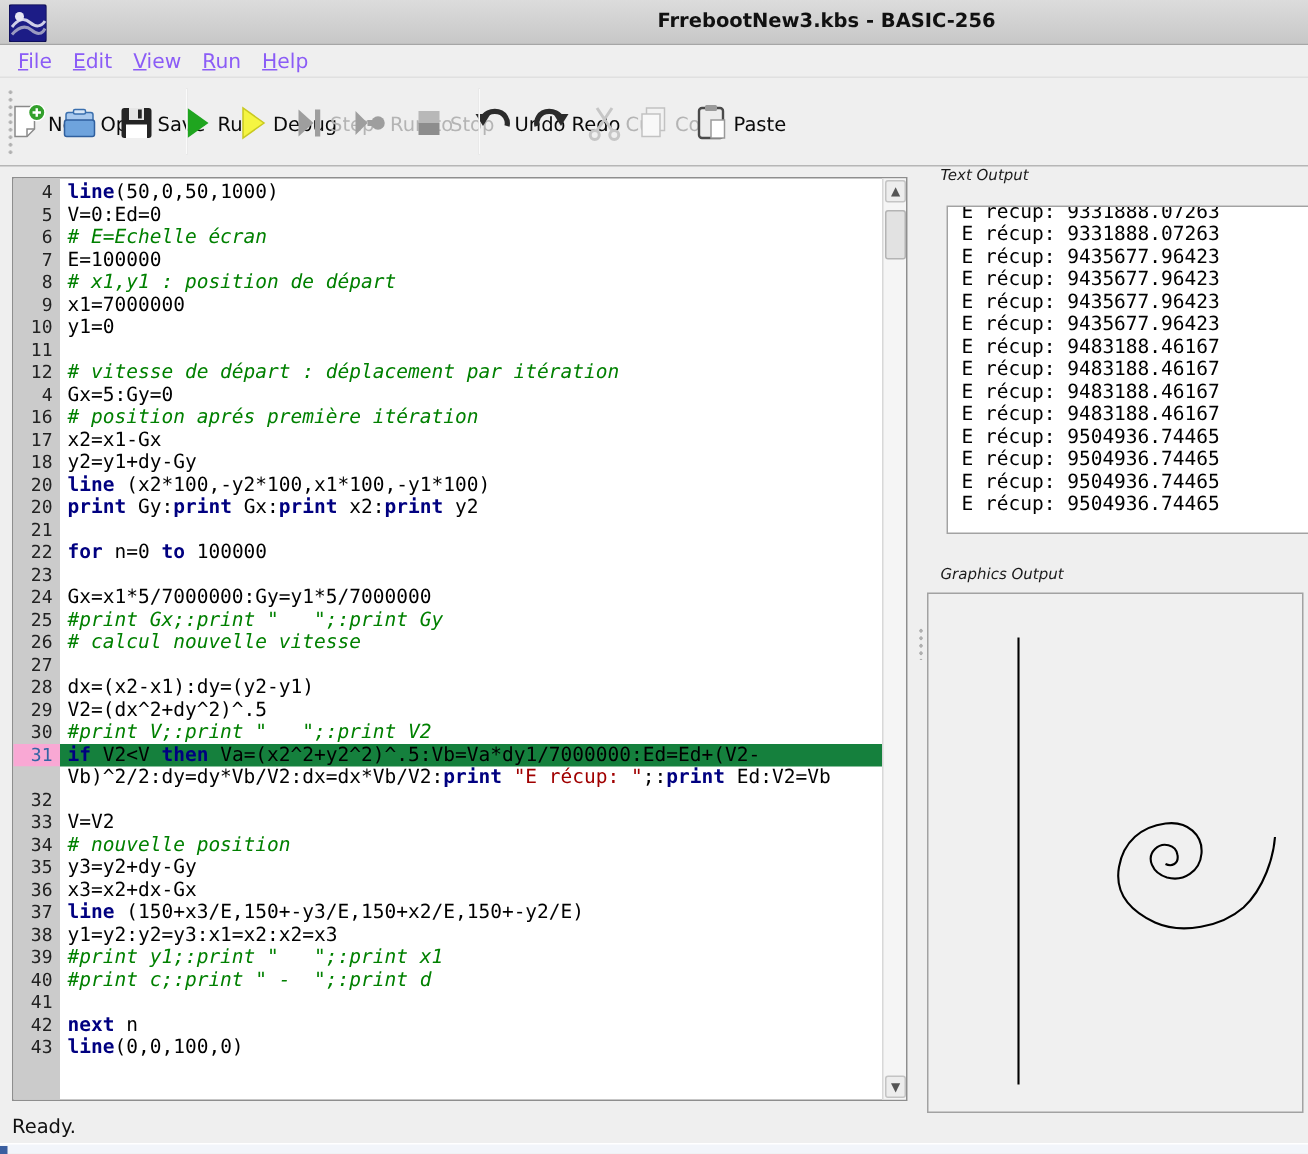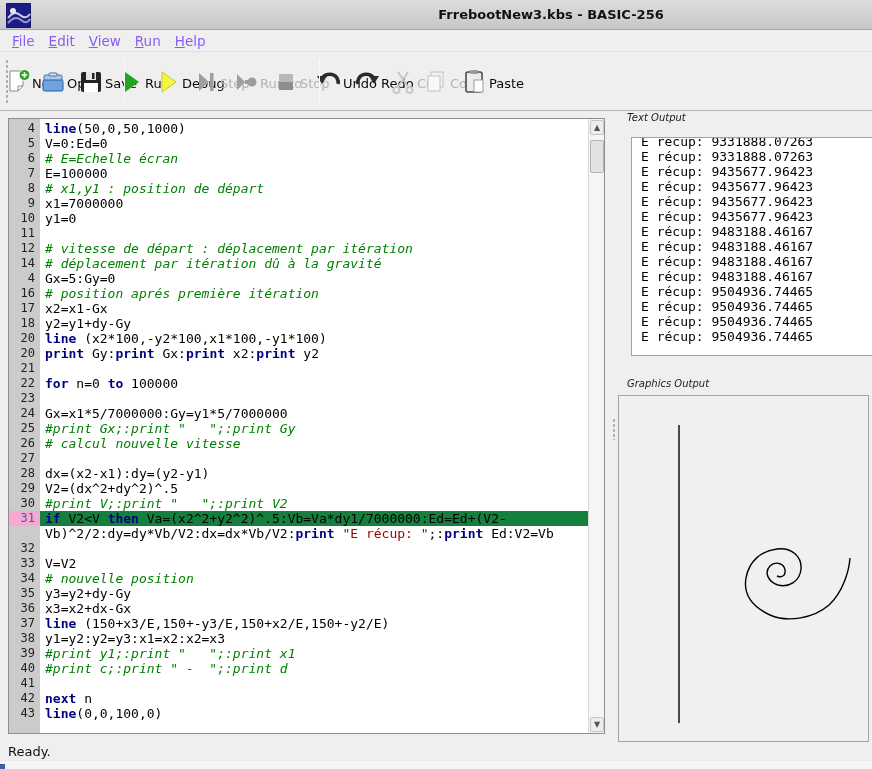--- a/index.html
+++ b/index.html
@@ -233,24 +233,20 @@
           <span class="ln">10</span>
           <span class="code"><span class="seg-p">y1=0</span></span>
         </div>
         <div class="row">
           <span class="ln">11</span>
           <span class="code"></span>
         </div>
         <div class="row">
           <span class="ln">12</span>
           <span class="code"><span class="seg-c"># vitesse de départ : déplacement par itération</span></span>
-        </div>
-        <div class="row">
-          <span class="ln">14</span>
-          <span class="code"><span class="seg-c"># déplacement par itération dû à la gravité</span></span>
         </div>
         <div class="row">
           <span class="ln">4</span>
           <span class="code"><span class="seg-p">Gx=5:Gy=0</span></span>
         </div>
         <div class="row">
           <span class="ln">16</span>
           <span class="code"><span class="seg-c"># position aprés première itération</span></span>
         </div>
         <div class="row">

